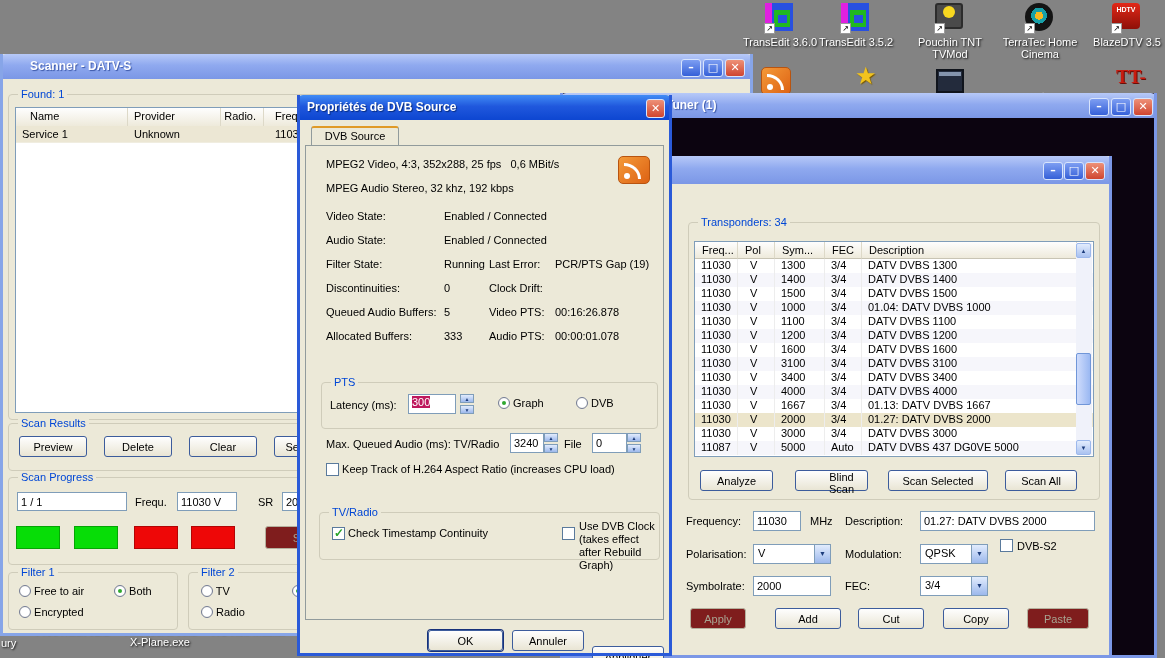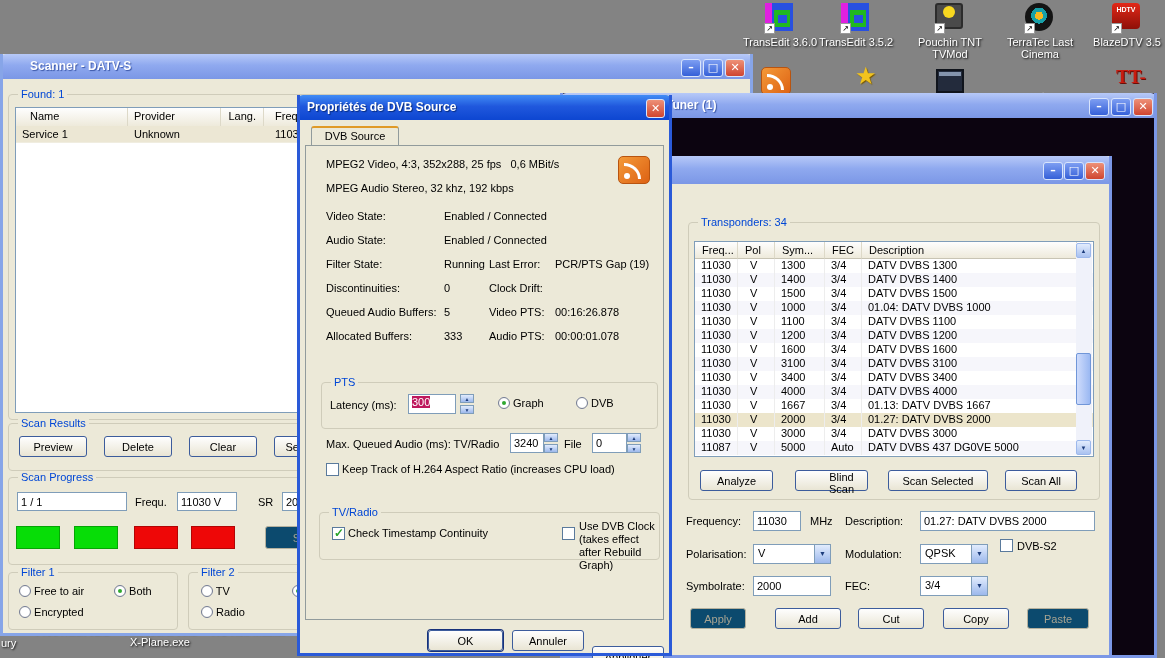--- a/index.html
+++ b/index.html
@@ -19,21 +19,21 @@
   .tbtn{position:absolute;width:20px;height:18px;border:1px solid #d8e4fc;border-radius:3px;
         background:linear-gradient(180deg,#7d9ef2,#3560d8);color:#fff;font-size:11px;line-height:16px;
         text-align:center;font-weight:bold;padding:0;font-family:"DejaVu Sans",sans-serif}
   .tbtn.close{background:linear-gradient(180deg,#ee9178,#cf4530)}
 
   
   .gbox{position:absolute;border:1px solid #cfccba;border-radius:4px}
   .glabel{position:absolute;top:-7px;left:9px;background:#ece9d8;padding:0 3px;color:#0046d5;white-space:nowrap}
   .btn{border:1px solid #3c5c9c;border-radius:3px;background:linear-gradient(180deg,#fefefe,#e9e5d4);
        font-family:"Liberation Sans",sans-serif;font-size:11px;color:#000;text-align:center;padding:0}
-  .btn.dis{color:#a8a492;border-color:#b5b19e;background:#0c4a6e}
+  .btn.dis{color:#a8a492;border-color:#b5b19e;background:#7f1d1d}
   .tb{position:absolute;border:1px solid #7f9db9;background:#fff;font-family:"Liberation Sans",sans-serif;
       font-size:11px;padding:1px 3px;color:#000}
   .radio{display:inline-block;position:relative;width:12px;height:12px;border:1px solid #747c94;border-radius:50%;
          background:radial-gradient(#fff 55%,#dcdcd4);vertical-align:-2px}
   .radio.sel::after{content:"";position:absolute;left:3px;top:3px;width:4px;height:4px;border-radius:50%;background:#30a830}
   .cb{display:inline-block;position:relative;width:13px;height:13px;border:1px solid #5a7a9c;background:#fff;vertical-align:-3px}
   .cb.on::after{content:"✓";position:absolute;left:1px;top:-2px;color:#28a428;font-size:12px;font-weight:bold}
   .dd{position:absolute;border:1px solid #7f9db9;background:#fff;height:20px}
   .dd .ddv{position:absolute;left:4px;top:2px}
   .dd .dda{position:absolute;right:0;top:0;bottom:0;width:16px;border-left:1px solid #7f9db9;
@@ -175,21 +175,21 @@
       <div class="shortcut">↗</div>
       </div>
     <div class="dlabel">Pouchin TNT
 TVMod</div>
   </div>
   <div class="dicon" style="left:995px;top:3px;width:90px">
     <div class="iwrap">
         <div class="ic-terratec"></div>
       <div class="shortcut">↗</div>
       </div>
-    <div class="dlabel">TerraTec Last
+    <div class="dlabel">TerraTec Home
 Cinema</div>
   </div>
   <div class="dicon" style="left:1082px;top:3px;width:90px">
     <div class="iwrap">
         <div class="ic-blaze"><span>HDTV</span></div>
       <div class="shortcut">↗</div>
       </div>
     <div class="dlabel">BlazeDTV 3.5</div>
   </div>
 
@@ -417,21 +417,21 @@
       <button class="tbtn close" style="left:725px;top:5px">✕</button>
     </div>
 
     <div class="gbox" style="left:8px;top:40px;width:736px;height:326px">
       <span class="glabel">Found:  1</span>
       <div class="sc-table" style="left:6px;top:12px;width:722px;height:306px">
         <div class="sc-h">
 
         <div>Name</div>
             <div>Provider</div>
-            <div>Lang.</div>
+            <div>Radio.</div>
             <div>Frequ.</div>
             <div>SR</div>
             <div>ONID</div>
             <div>TSID</div>
             <div>SID</div>
             <div>APID</div>
             <div>VPID</div>
             <div>TPID</div>
             <div>PMT</div>
             <div>PCR</div>

